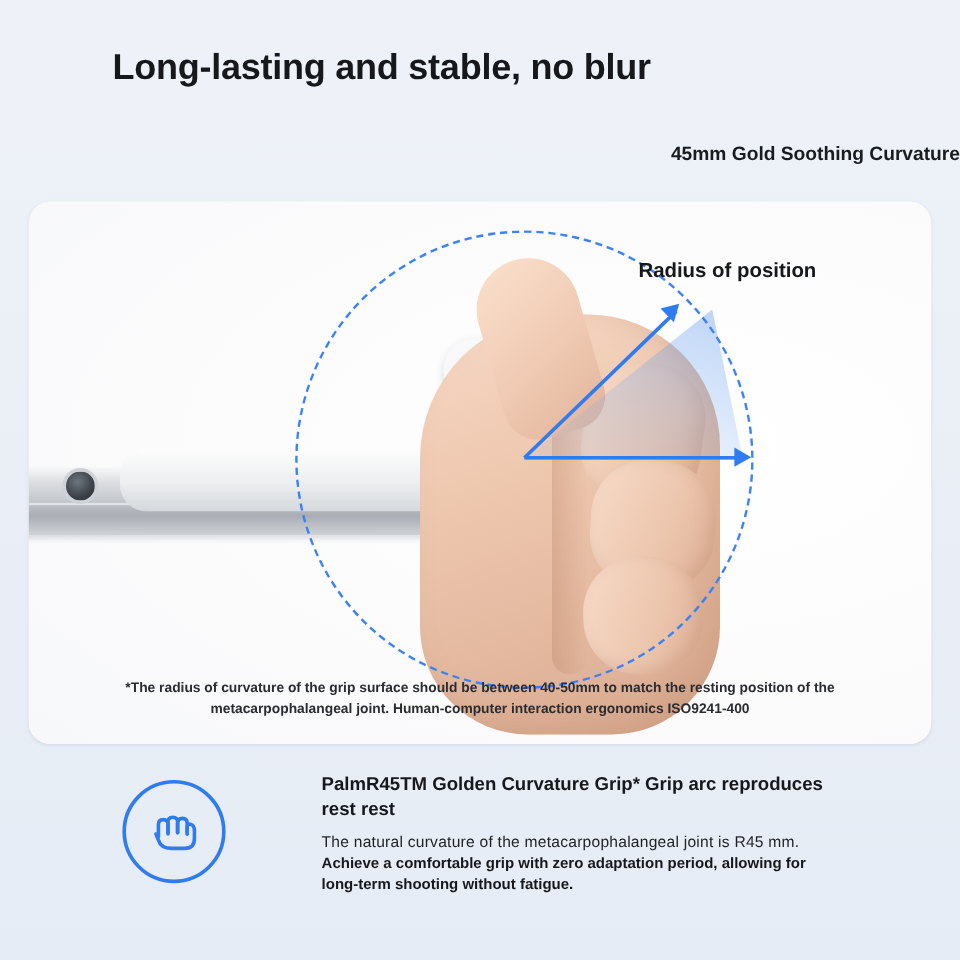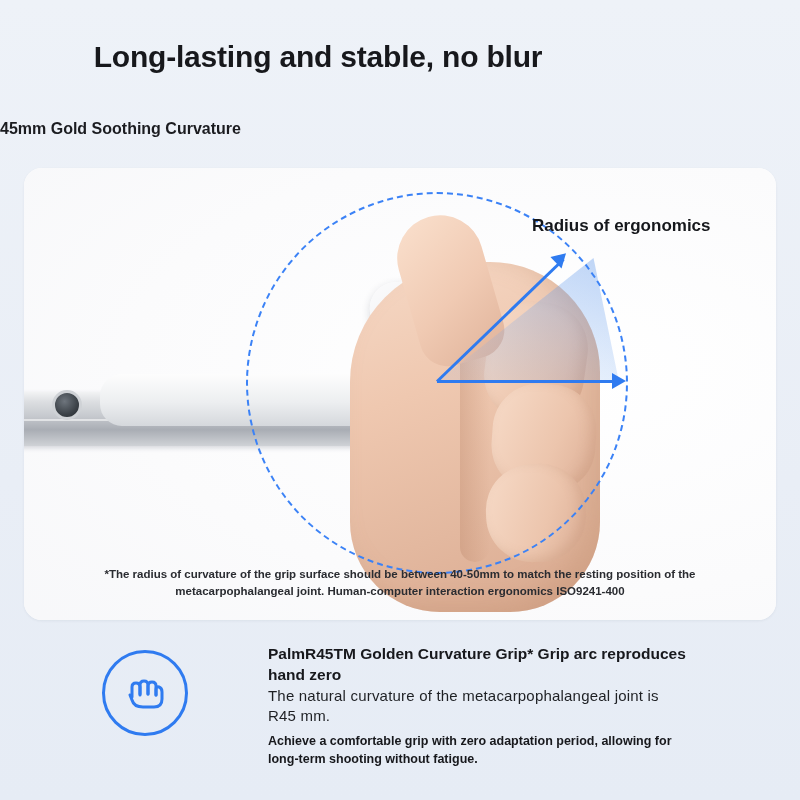--- a/index.html
+++ b/index.html
@@ -31,21 +31,21 @@
     font-size: 30px;
     font-weight: bold;
     color: #17181c;
     letter-spacing: -0.2px;
   }
   .subhead {
     position: absolute;
     top: 120px;
     left: 0;
     width: 800px;
-    text-align: left;
+    text-align: right;
     font-size: 16px;
     font-weight: bold;
     color: #1b1c20;
   }
 
   
   .photo-card {
     position: absolute;
     left: 24px;
     top: 168px;
@@ -321,27 +321,28 @@
     top: 8px;
     width: 420px;
   }
   .bt-title {
     font-size: 15.5px;
     font-weight: bold;
     color: #17181c;
     line-height: 1.35;
   }
   .bt-sub {
-    font-size: 15px;
+    margin-top: 7px;
+    font-size: 13px;
     color: #1e2024;
     line-height: 1.35;
     letter-spacing: 0.2px;
   }
   .bt-body {
-    margin-top: 7px;
+    margin-top: 1px;
     font-size: 12.5px;
     font-weight: bold;
     color: #17181c;
     line-height: 1.4;
   }
 </style>
 </head>
 <body>
 
 <div id="page">
@@ -373,37 +374,37 @@
         <div class="thumb"></div>
       </div>
 
       <div class="tri-fill"></div>
       <div class="dashed-circle"></div>
       <div class="radius-line rl-horiz"></div>
       <div class="radius-line rl-diag"></div>
       <div class="arrow-head ah-horiz"></div>
       <div class="arrow-head ah-diag"></div>
 
-      <div class="label-radius">Radius of ergonomics</div>
+      <div class="label-radius">Radius of position</div>
 
       <div class="footnote">*The radius of curvature of the grip surface should be between 40-50mm to match the resting position of the metacarpophalangeal joint. Human-computer interaction ergonomics ISO9241-400</div>
     </div>
   </div>
 
   <div class="bottom">
     <div class="badge">
       <svg width="52" height="52" viewBox="0 0 52 52" aria-hidden="true">
         <g fill="none" stroke="#2f7bf0" stroke-width="3" stroke-linecap="round" stroke-linejoin="round">
           <path d="M13 30 L13 20 Q13 16 17 16 Q21 16 21 20 L21 28"></path>
           <path d="M21 27 L21 18 Q21 14 25 14 Q29 14 29 18 L29 27"></path>
           <path d="M29 27 L29 19 Q29 15 33 15 Q37 15 37 19 L37 28"></path>
           <path d="M37 28 L37 23 Q37 19 40 20 Q43 21 43 25 L43 32 Q43 40 35 40 L24 40 Q15 40 13 33 L11 28"></path>
         </g>
       </svg>
     </div>
     <div class="bottom-text">
-      <div class="bt-title">PalmR45TM Golden Curvature Grip* Grip arc reproduces hand zero</div>
+      <div class="bt-title">PalmR45TM Golden Curvature Grip* Grip arc reproduces rest rest</div>
       <div class="bt-sub">The natural curvature of the metacarpophalangeal joint is R45 mm.</div>
       <div class="bt-body">Achieve a comfortable grip with zero adaptation period, allowing for long-term shooting without fatigue.</div>
     </div>
   </div>
 
 </div>
 
 </body></html>

